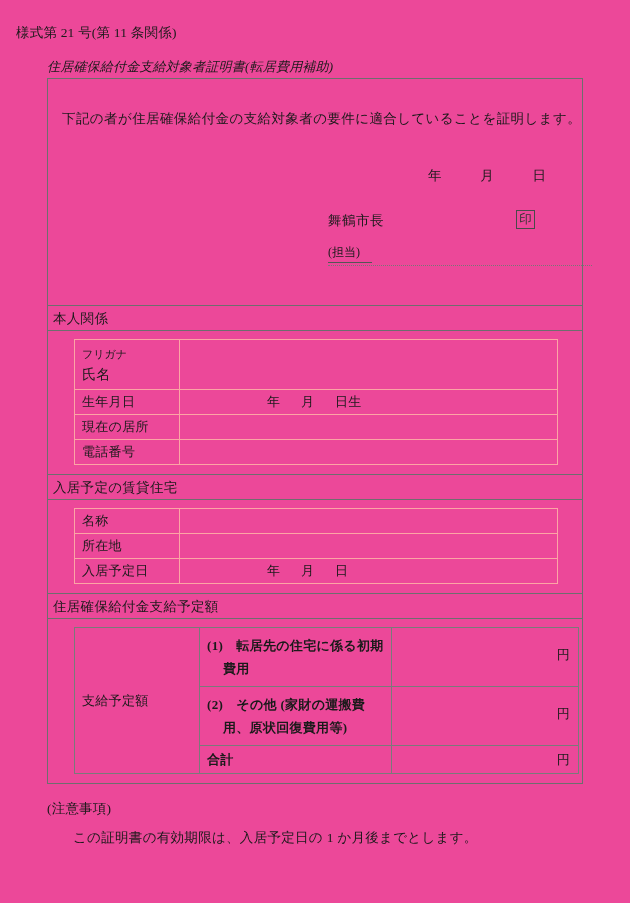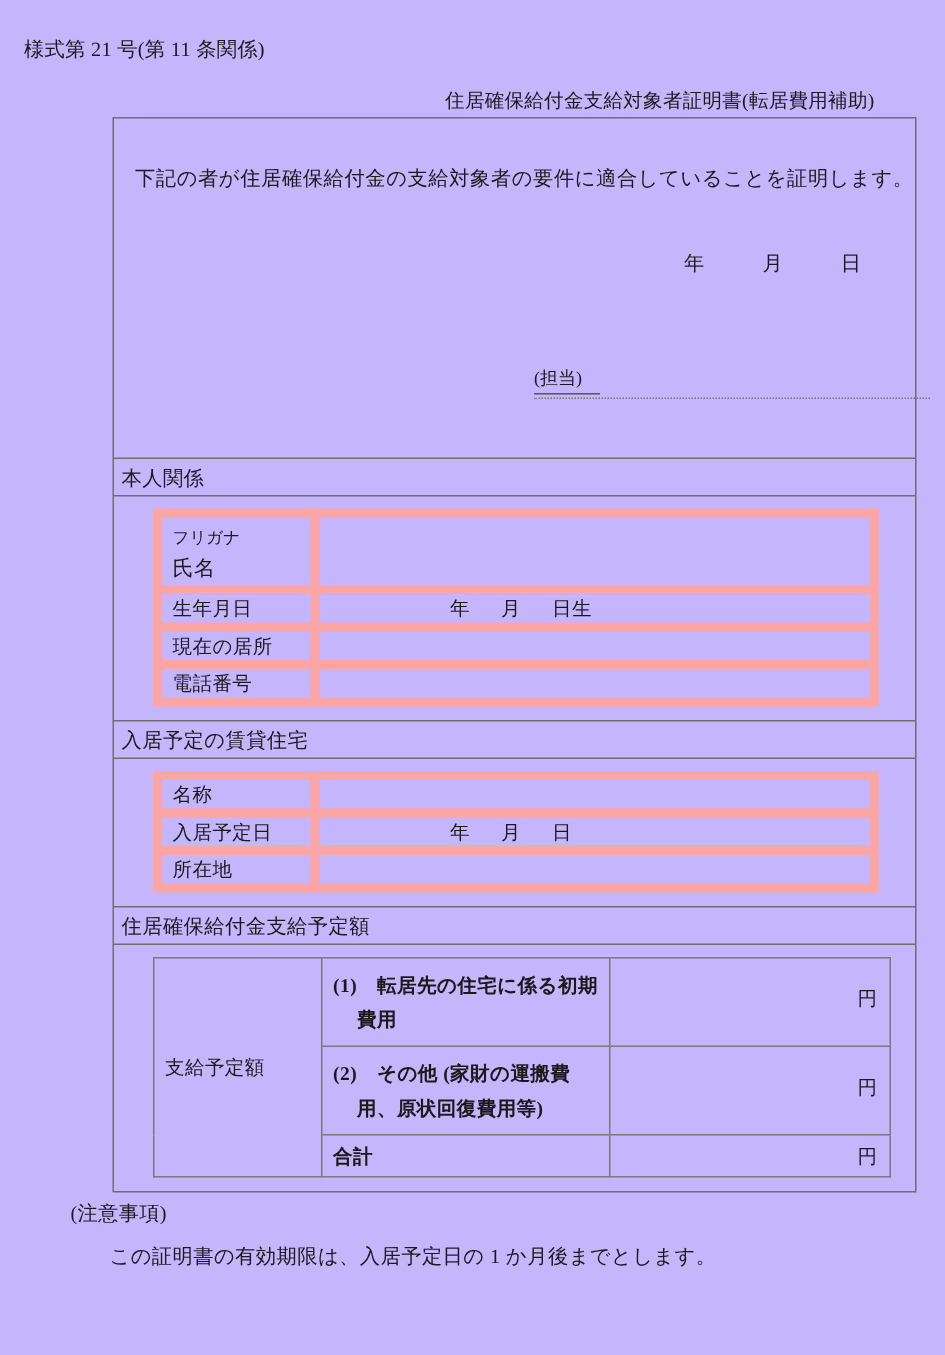--- a/index.html
+++ b/index.html
@@ -10,53 +10,53 @@
   }
   body {
     font-family: "Liberation Serif", "DejaVu Serif", serif;
     color: #1a1a1a;
     -webkit-font-smoothing: antialiased;
   }
   .page {
     position: relative;
     width: 630px;
     height: 903px;
-    background: #c4b5fd;
+    background: #ec4899;
     overflow: hidden;
   }
 
   
   .form-no {
     position: absolute;
     left: 16px;
     top: 24px;
     font-size: 13.5px;
     letter-spacing: 0.2px;
     white-space: nowrap;
   }
   .doc-title {
     position: absolute;
     left: 47px;
     top: 58px;
     width: 536px;
-    text-align: right;
+    text-align: left;
     font-size: 13px;
     letter-spacing: 0.2px;
     white-space: nowrap;
+    font-style: italic;
   }
 
   
   .frame {
     position: absolute;
     left: 47px;
     top: 78px;
     width: 536px;
     border: 1px solid #6e6e6e;
     box-sizing: border-box;
-    margin-left: 28px;
   }
 
   
   .decl-block {
     position: relative;
     height: 226px;
     box-sizing: border-box;
   }
   .decl-text {
     position: absolute;
@@ -152,21 +152,21 @@
     border-top: 1px solid #6e6e6e;
     padding: 8px 26px 9px 26px;
     box-sizing: border-box;
   }
   table.grid {
     border-collapse: collapse;
     width: 484px;
     table-layout: fixed;
   }
   table.grid td {
-    border: 6px solid #fca5a5;
+    border: 1px solid #fca5a5;
     font-size: 13px;
     padding: 0 0 0 7px;
     height: 25px;
     vertical-align: middle;
     letter-spacing: 0.3px;
     box-sizing: border-box;
   }
   table.grid td.lbl { width: 105px; }
   table.grid td.tall { height: 50px; vertical-align: top; padding-top: 5px; }
   td.lbl .kana {
@@ -195,21 +195,21 @@
     table-layout: fixed;
   }
   table.amount td {
     border: 1px solid #7a7a7a;
     font-size: 13px;
     letter-spacing: 0.3px;
     vertical-align: middle;
     box-sizing: border-box;
   }
   td.amt-lbl {
-    width: 112px;
+    width: 125px;
     text-align: left;
     padding-left: 7px;
   }
   td.amt-item {
     width: 192px;
     padding: 6px 4px 6px 7px;
     vertical-align: top;
     line-height: 23px;
     font-weight: bold;
   }
@@ -269,20 +269,24 @@
       <div class="decl-text">下記の者が住居確保給付金の支給対象者の要件に適合していることを証明します。</div>
 
       <div class="date-line">
         <span>年</span>
         <span class="gap-m"></span>
         <span>月</span>
         <span class="gap-d"></span>
         <span>日</span>
       </div>
 
+      <div class="sign-row">
+        <div class="sign-name">舞鶴市長</div>
+        <div class="seal-box">印</div>
+      </div>
 
       <div class="contact-line one">
         <div class="contact-label">(担当)</div>
         <div class="contact-dots"></div>
       </div>
 
     </div>
 
     <div class="section-band">本人関係</div>
     <div class="table-wrap">
@@ -315,28 +319,28 @@
 
     <div class="section-band">入居予定の賃貸住宅</div>
     <div class="table-wrap">
       <table class="grid">
         <tbody>
             <tr>
           <td class="lbl">名称</td>
           <td></td>
         </tr>
         <tr>
+          <td class="lbl">所在地</td>
+          <td></td>
+        </tr>
+        <tr>
           <td class="lbl">入居予定日</td>
           <td>
             <span class="ymd"><i>年</i><i>月</i><i>日</i></span>
           </td>
-        </tr>
-        <tr>
-          <td class="lbl">所在地</td>
-          <td></td>
         </tr>
       </tbody>
         </table>
     </div>
 
     <div class="section-band">住居確保給付金支給予定額</div>
     <div class="table-wrap">
       <table class="amount">
         <tbody>
             <tr>

